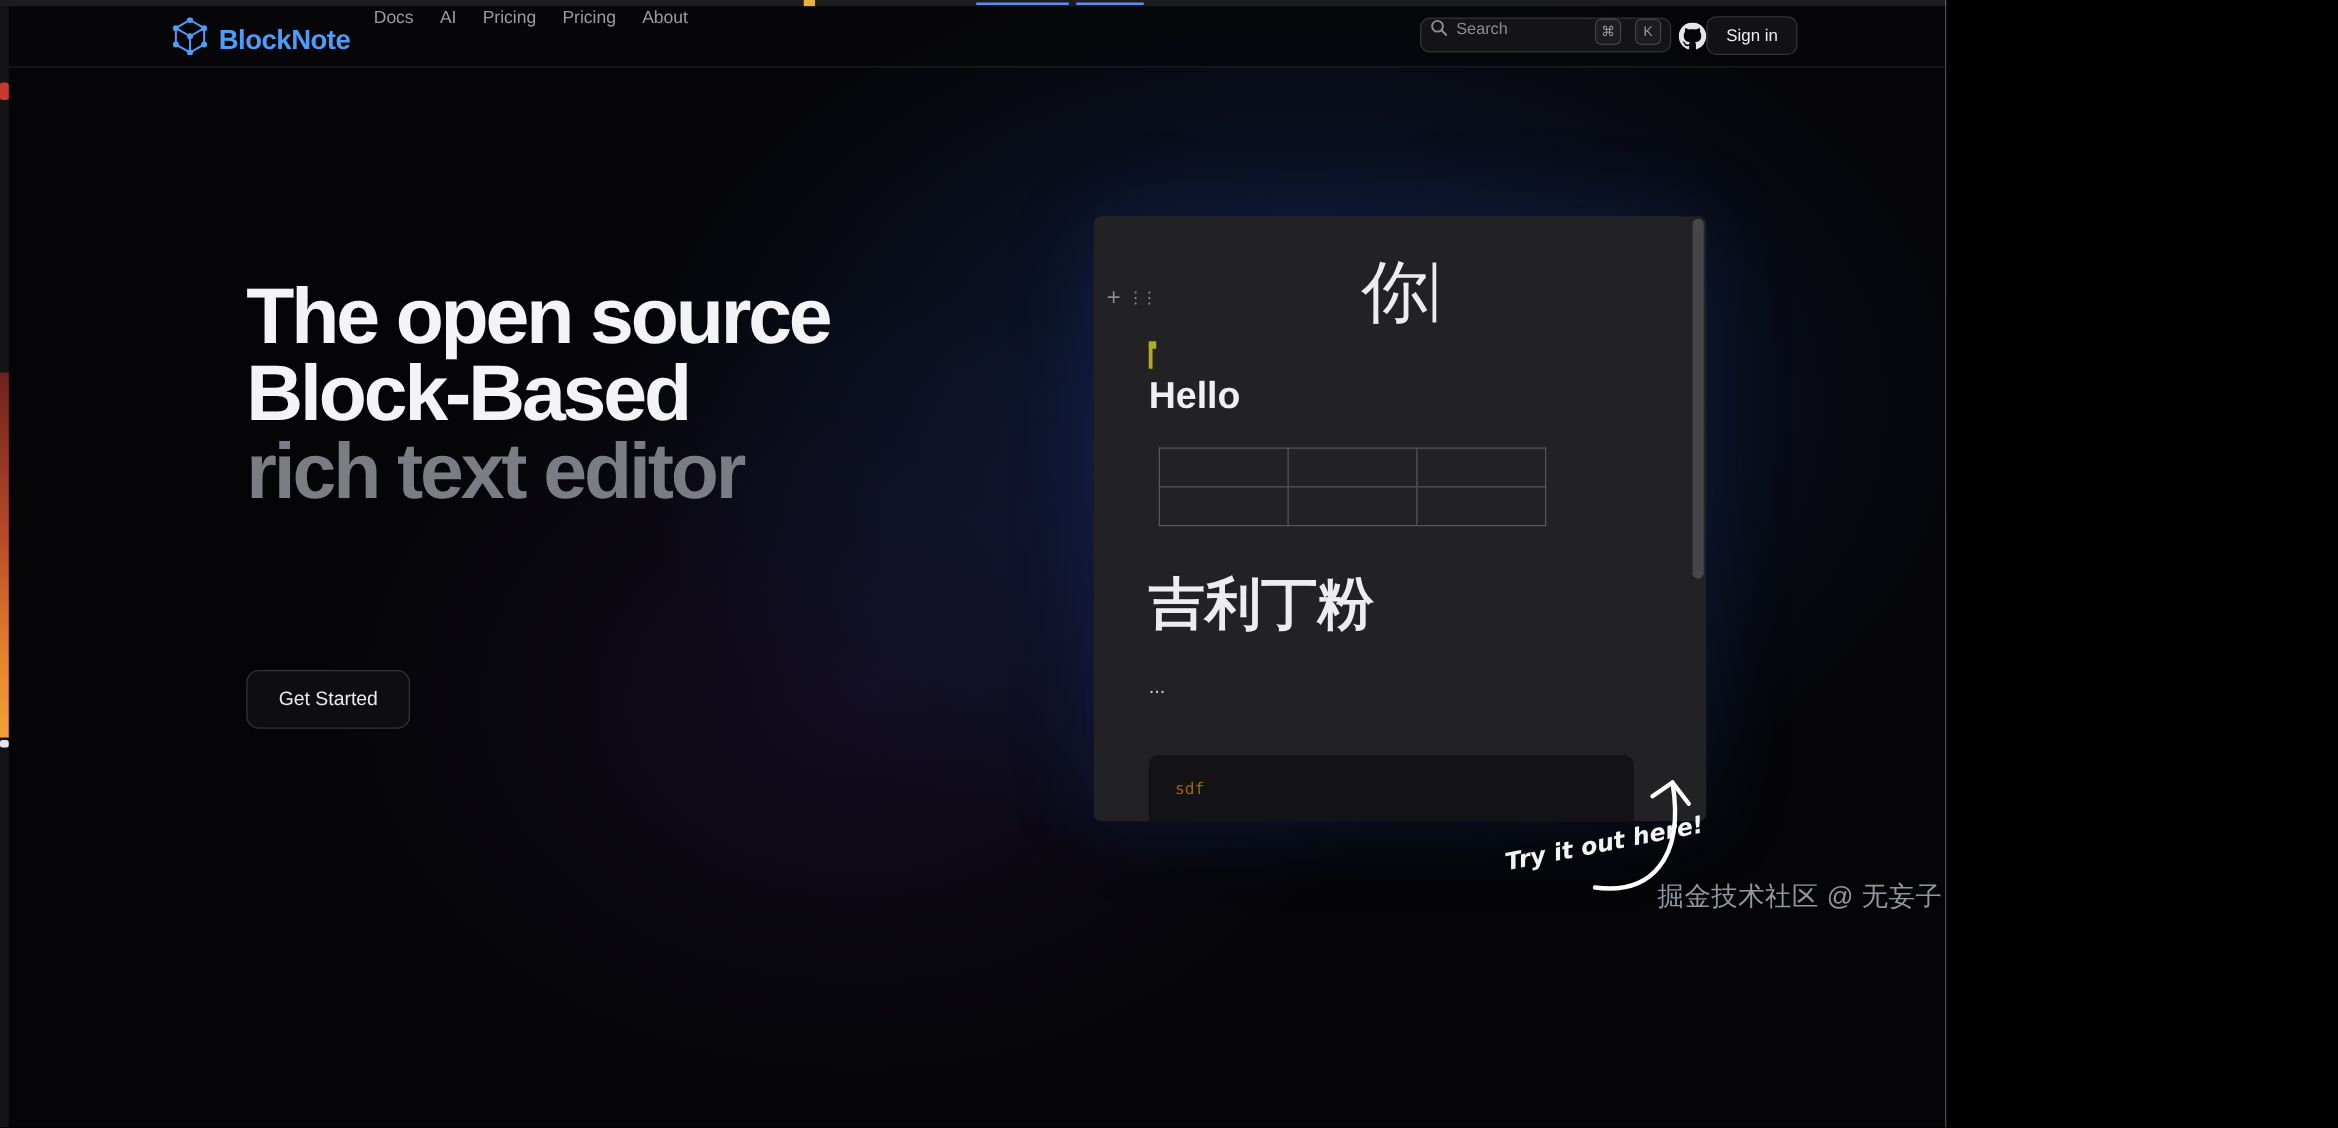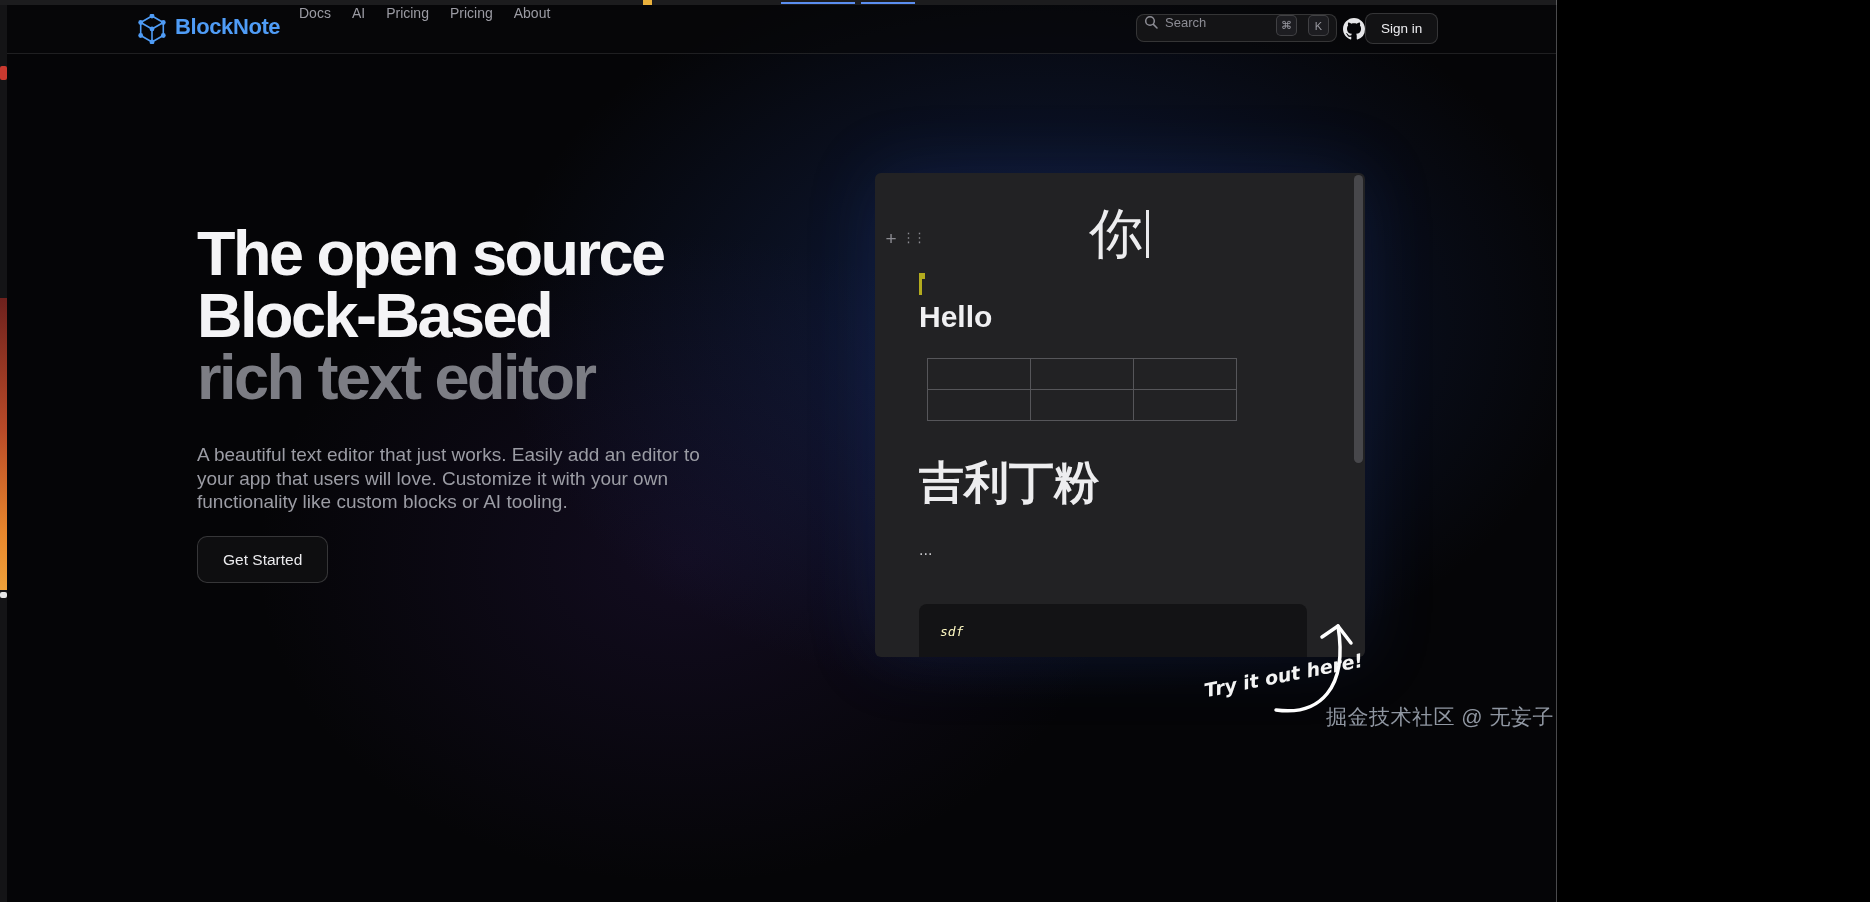--- a/index.html
+++ b/index.html
@@ -21,21 +21,21 @@
   
   .left-strip{position:absolute;left:0;top:5px;width:7px;height:897px;background:#141416;}
   .left-red-dot{position:absolute;left:0;top:61px;width:7px;height:14px;background:#c9392f;border-radius:2px;}
   .left-gradient{position:absolute;left:0;top:293px;width:7px;height:292px;
       background:linear-gradient(180deg,#6e211d 0%,#b84a28 45%,#e8862c 80%,#f0a23a 100%);}
   .left-white-dot{position:absolute;left:0;top:587px;width:7px;height:6px;background:#e6e6e6;border-radius:2px;}
 
   
   .header{position:absolute;left:7px;top:5px;width:1549px;height:48px;
       border-bottom:1px solid rgba(255,255,255,0.10);background:rgba(8,8,10,0.55);}
-  .logo{position:absolute;left:130px;top:9px;display:flex;align-items:flex-start;gap:8px;cursor:pointer;}
+  .logo{position:absolute;left:130px;top:9px;display:flex;align-items:center;gap:8px;cursor:pointer;}
   .logo-text{font-size:22px;font-weight:700;color:#4f9cf6;letter-spacing:-0.4px;}
   .nav{position:absolute;left:292px;top:0;height:48px;display:flex;align-items:flex-start;gap:21px;}
   .nav-link{font-size:14px;color:#9b9ba3;cursor:pointer;}
   .search-box{position:absolute;left:1129px;top:9px;width:201px;height:28px;box-sizing:border-box;
       border:1px solid rgba(255,255,255,0.14);border-radius:8px;background:#141416;
       display:flex;align-items:flex-start;padding:0 7px;gap:7px;cursor:text;}
   .search-placeholder{font-size:13px;color:#8d8d95;flex:1;}
   .keycap{width:19px;height:19px;border:1px solid rgba(255,255,255,0.16);border-radius:5px;background:#1d1d21;
       color:#9a9aa2;font-size:11px;display:flex;align-items:center;justify-content:center;}
   .keycap + .keycap{margin-left:4px;}
@@ -65,21 +65,21 @@
       font-size:54px;color:#ededef;}
   .caret{display:inline-block;width:2.5px;height:48px;background:#e9e9eb;margin-left:3px;}
   .collab-cursor{position:absolute;left:44px;top:102px;width:3px;height:20px;background:#b3ab1e;}
   .collab-cursor::before{content:"";position:absolute;left:0;top:-2px;width:6px;height:6px;background:#b3ab1e;}
   .h-hello{position:absolute;left:44px;top:127px;font-size:30px;font-weight:700;color:#f0f0f2;}
   .demo-table{position:absolute;left:52px;top:185px;border-collapse:collapse;}
   .demo-table td{width:100px;height:28px;border:1px solid #56565a;cursor:text;}
   .h-cjk{position:absolute;left:44px;top:280px;font-size:45px;font-weight:700;color:#ededef;}
   .ellipsis{position:absolute;left:44px;top:368px;font-size:16px;color:#c9c9cc;}
   .code-block{position:absolute;left:44px;top:431px;width:388px;height:72px;background:#131315;border-radius:8px;cursor:text;}
-  .code-text{position:absolute;left:21px;top:20px;font-family:"DejaVu Sans Mono",monospace;font-size:13px;color:#fef9c3;font-style:italic;}
+  .code-text{position:absolute;left:21px;top:20px;font-family:"DejaVu Sans Mono",monospace;font-size:13px;color:#a16207;}
 
   
   .annot-text{position:absolute;left:1203px;top:664px;transform:rotate(-11deg);font-size:19px;
       font-style:italic;font-weight:600;color:#f4f4f4;font-family:"DejaVu Sans",sans-serif;white-space:nowrap;}
   .annot-arrow{position:absolute;left:1262px;top:610px;}
 
   .watermark{position:absolute;left:1326px;top:703px;font-size:21px;color:#9097a2;letter-spacing:0.5px;}
 </style>
 </head>
 <body>
@@ -150,21 +150,20 @@
       <div class="sign-in">
         <span>Sign in</span>
       </div>
     </div>
 
     <div class="hero-title">
       <div>The open source</div>
       <div>Block-Based</div>
       <div class="line3">rich text editor</div>
     </div>
-    <div class="hero-desc">A beautiful text editor that just works. Easily add an editor to your app that users will love. Customize it with your own functionality like custom blocks or AI tooling.</div>
     <div class="cta">
       <span>Get Started</span>
     </div>
 
     <div class="panel">
       <div class="panel-scrollbar"></div>
       <div class="block-plus">+</div>
       <div class="drag-handle">⋮⋮</div>
 
       <div class="cjk-line">

